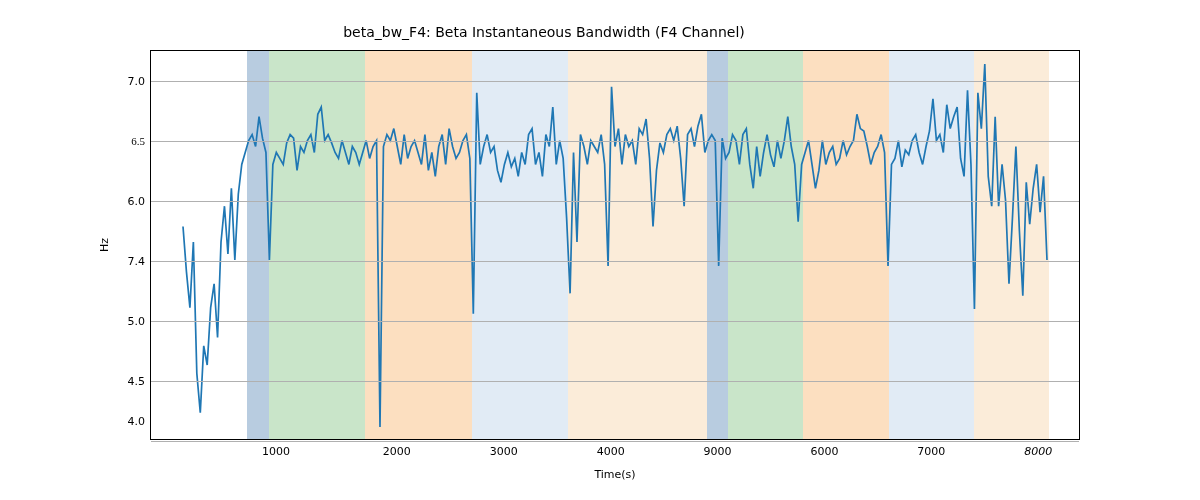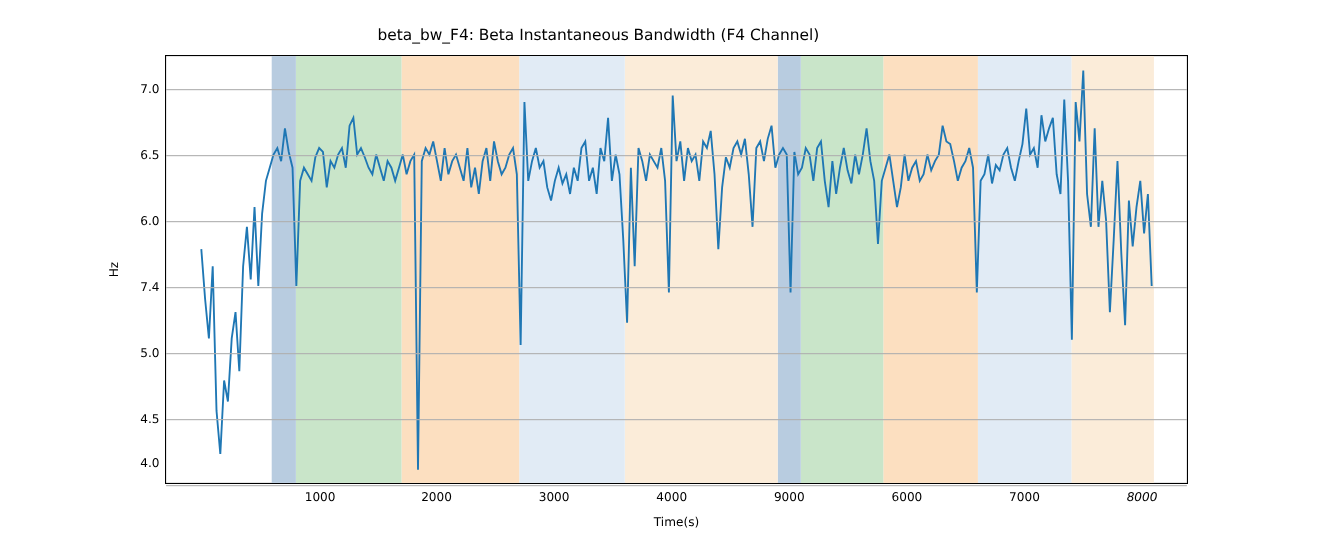--- a/index.html
+++ b/index.html
@@ -85,24 +85,24 @@
       <div class="tick-y" style="top: 370px;">4.0</div>
       <div class="gridline-h" style="top: 330px;"></div>
       <div class="tick-y" style="top: 330px;">4.5</div>
       <div class="gridline-h" style="top: 270px;"></div>
       <div class="tick-y" style="top: 270px;">5.0</div>
       <div class="gridline-h" style="top: 210px;"></div>
       <div class="tick-y" style="top: 210px;">7.4</div>
       <div class="gridline-h" style="top: 150px;"></div>
       <div class="tick-y" style="top: 150px;">6.0</div>
       <div class="gridline-h" style="top: 90px;"></div>
-      <div class="tick-y" style="top: 90px;">6.5</div>
+      <div class="tick-y" style="top: 90px; font-family: Liberation Serif, serif;">6.5</div>
       <div class="gridline-h" style="top: 30px;"></div>
       <div class="tick-y" style="top: 30px;">7.0</div>
-      <div class="tick-x" style="left: 140px; text-align: right;">1000</div>
+      <div class="tick-x" style="left: 125px; text-align: right;">1000</div>
       <div class="tick-x" style="left: 245.862px;">2000</div>
       <div class="tick-x" style="left: 352.759px;">3000</div>
       <div class="tick-x" style="left: 459.655px;">4000</div>
       <div class="tick-x" style="left: 566.552px;">9000</div>
       <div class="tick-x" style="left: 673.448px;">6000</div>
       <div class="tick-x" style="left: 780.345px;">7000</div>
       <div class="tick-x" style="left: 887.241px; font-style: italic;">8000</div>
     </div>
 
   <div class="ylabel">Hz</div>

